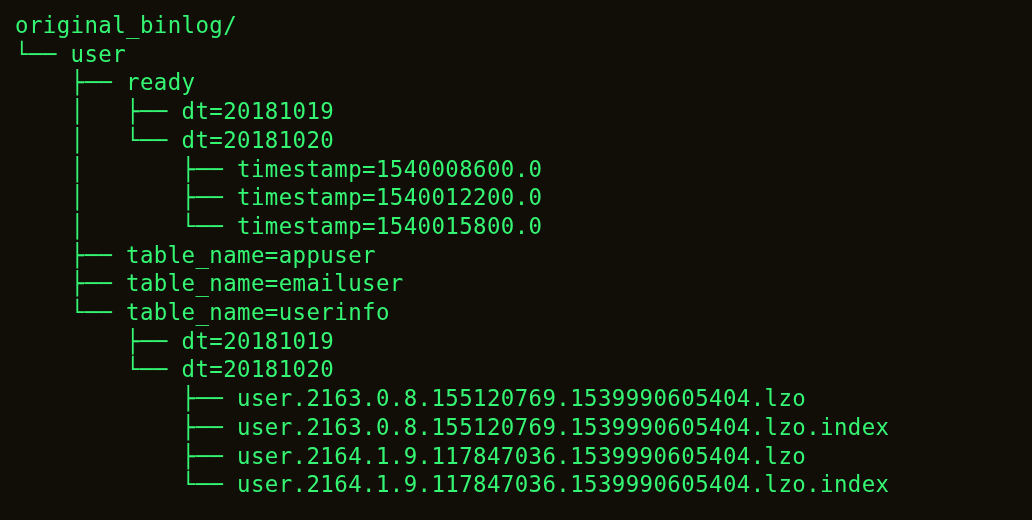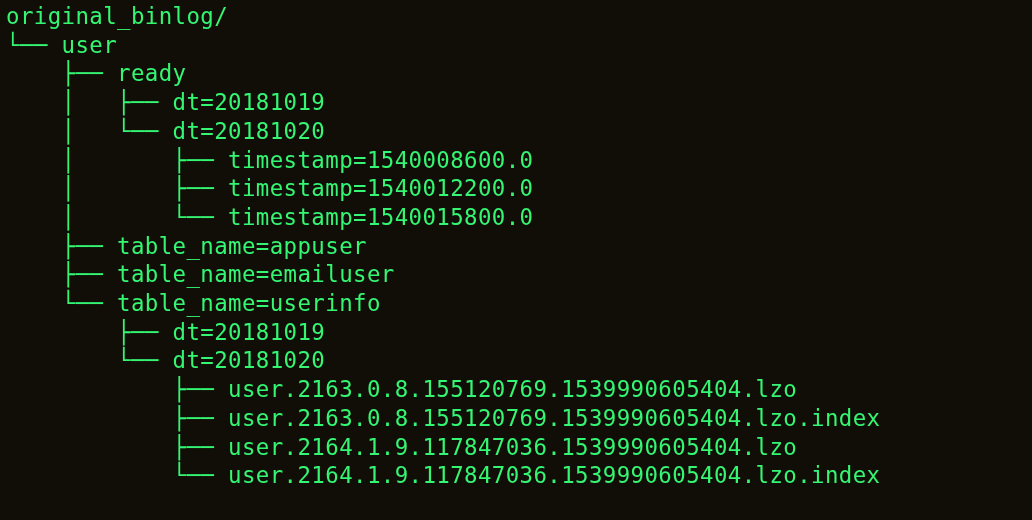--- a/index.html
+++ b/index.html
@@ -4,21 +4,21 @@
 <style>
   html,body{
     margin:0;
     padding:0;
     width:1032px;
     height:520px;
     background:#110e08;
     overflow:hidden;
   }
   pre.tree{
-    margin:0;
+    margin:9px;
     padding:2px 5px 0 6px;
     font-family:"Menlo","Consolas","DejaVu Sans Mono","Liberation Mono",monospace;
     font-size:22.4px;
     line-height:28.7px;
     letter-spacing:0.4px;
     color:#35f672;
     white-space:pre;
   }
 </style>
 </head>

